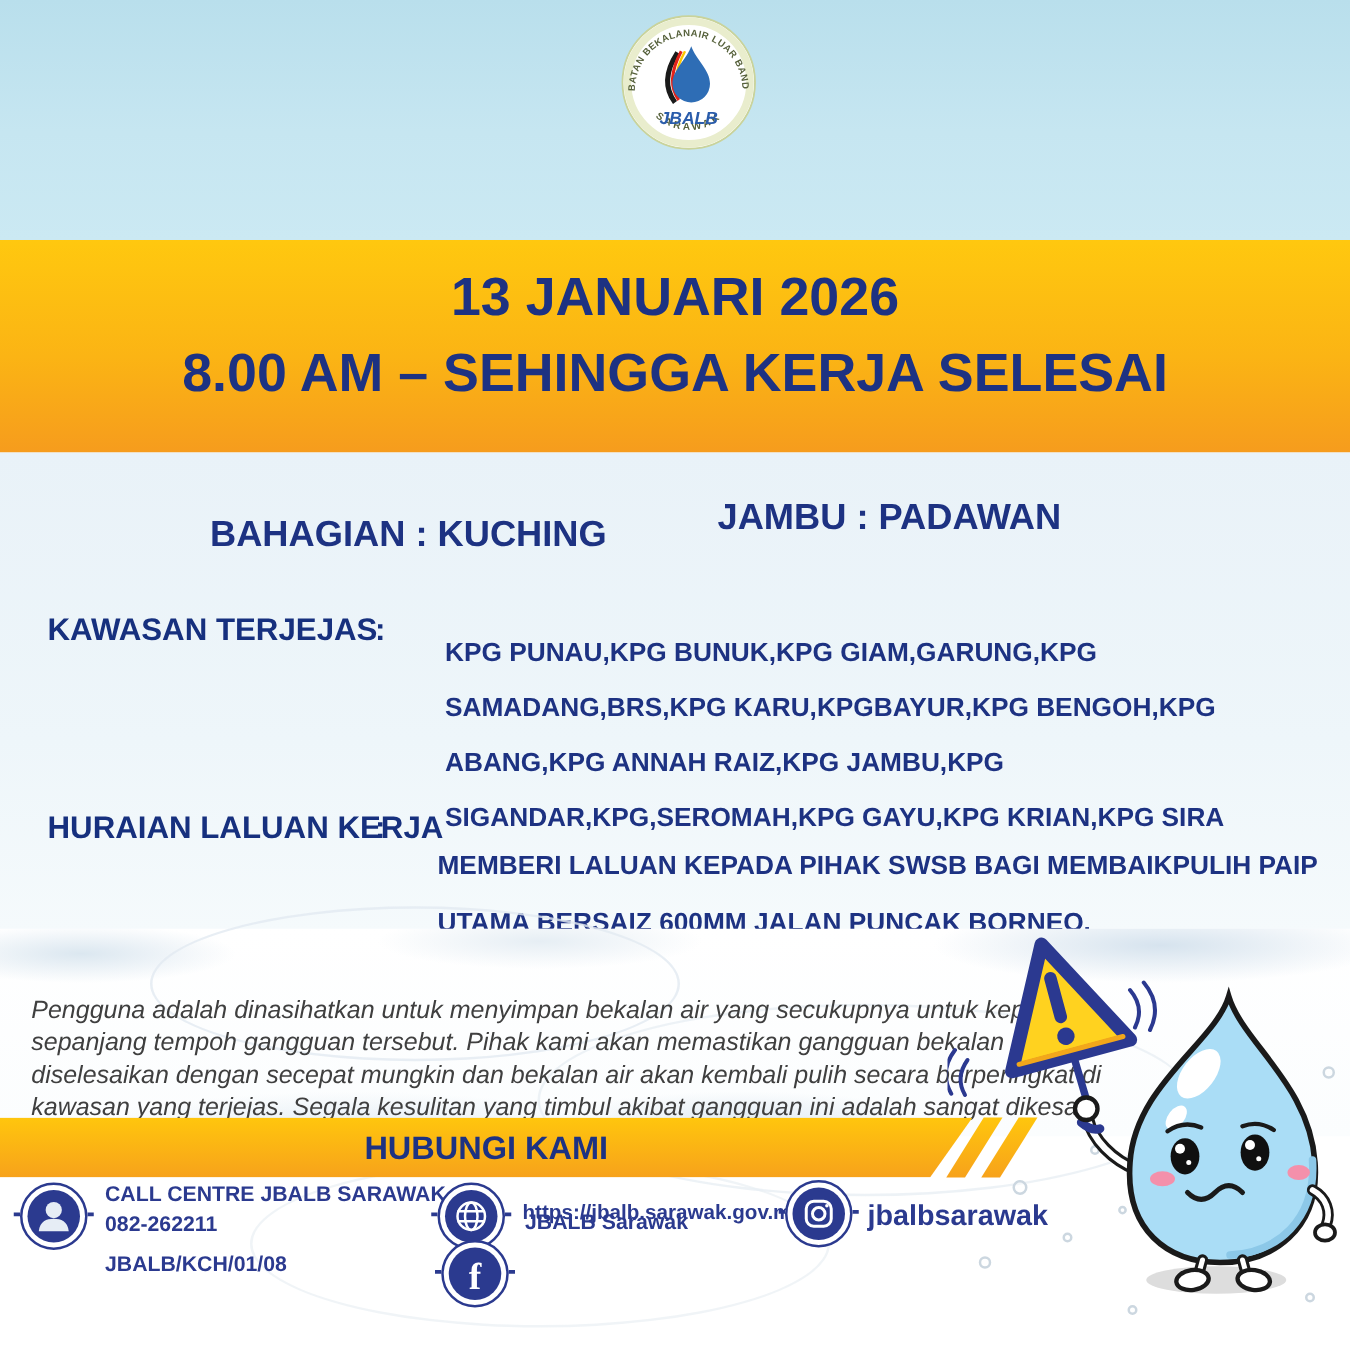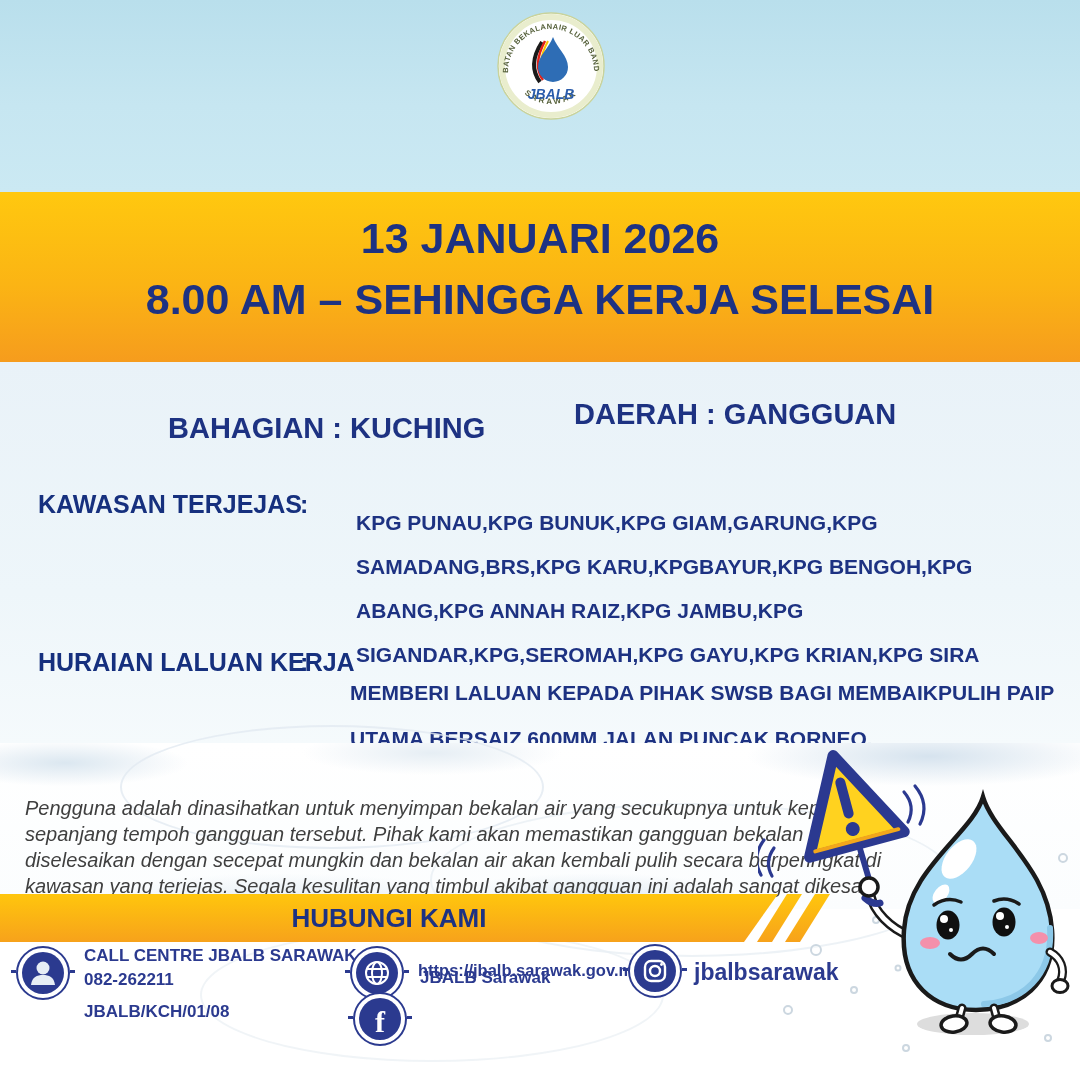--- a/index.html
+++ b/index.html
@@ -114,21 +114,21 @@
     </svg>
   </div>
 
   <div class="date-band">
     <div class="date-line1">13 JANUARI 2026</div>
     <div class="date-line2">8.00 AM – SEHINGGA KERJA SELESAI</div>
   </div>
 
   <div class="main-band">
     <span class="loc loc-bahagian">BAHAGIAN : KUCHING</span>
-    <span class="loc loc-daerah">DAERAH : GANGGUAN</span>
+    <span class="loc loc-daerah">JAMBU : PADAWAN</span>
 
     <span class="fld-label kw-label">KAWASAN TERJEJAS</span>
     <span class="fld-colon kw-colon">:</span>
     <div class="kw-lines">
       <span class="ln">KPG PUNAU,KPG BUNUK,KPG GIAM,GARUNG,KPG</span>
       <span class="ln">SAMADANG,BRS,KPG KARU,KPGBAYUR,KPG BENGOH,KPG</span>
       <span class="ln">ABANG,KPG ANNAH RAIZ,KPG JAMBU,KPG</span>
       <span class="ln">SIGANDAR,KPG,SEROMAH,KPG GAYU,KPG KRIAN,KPG SIRA</span>
     </div>
 

